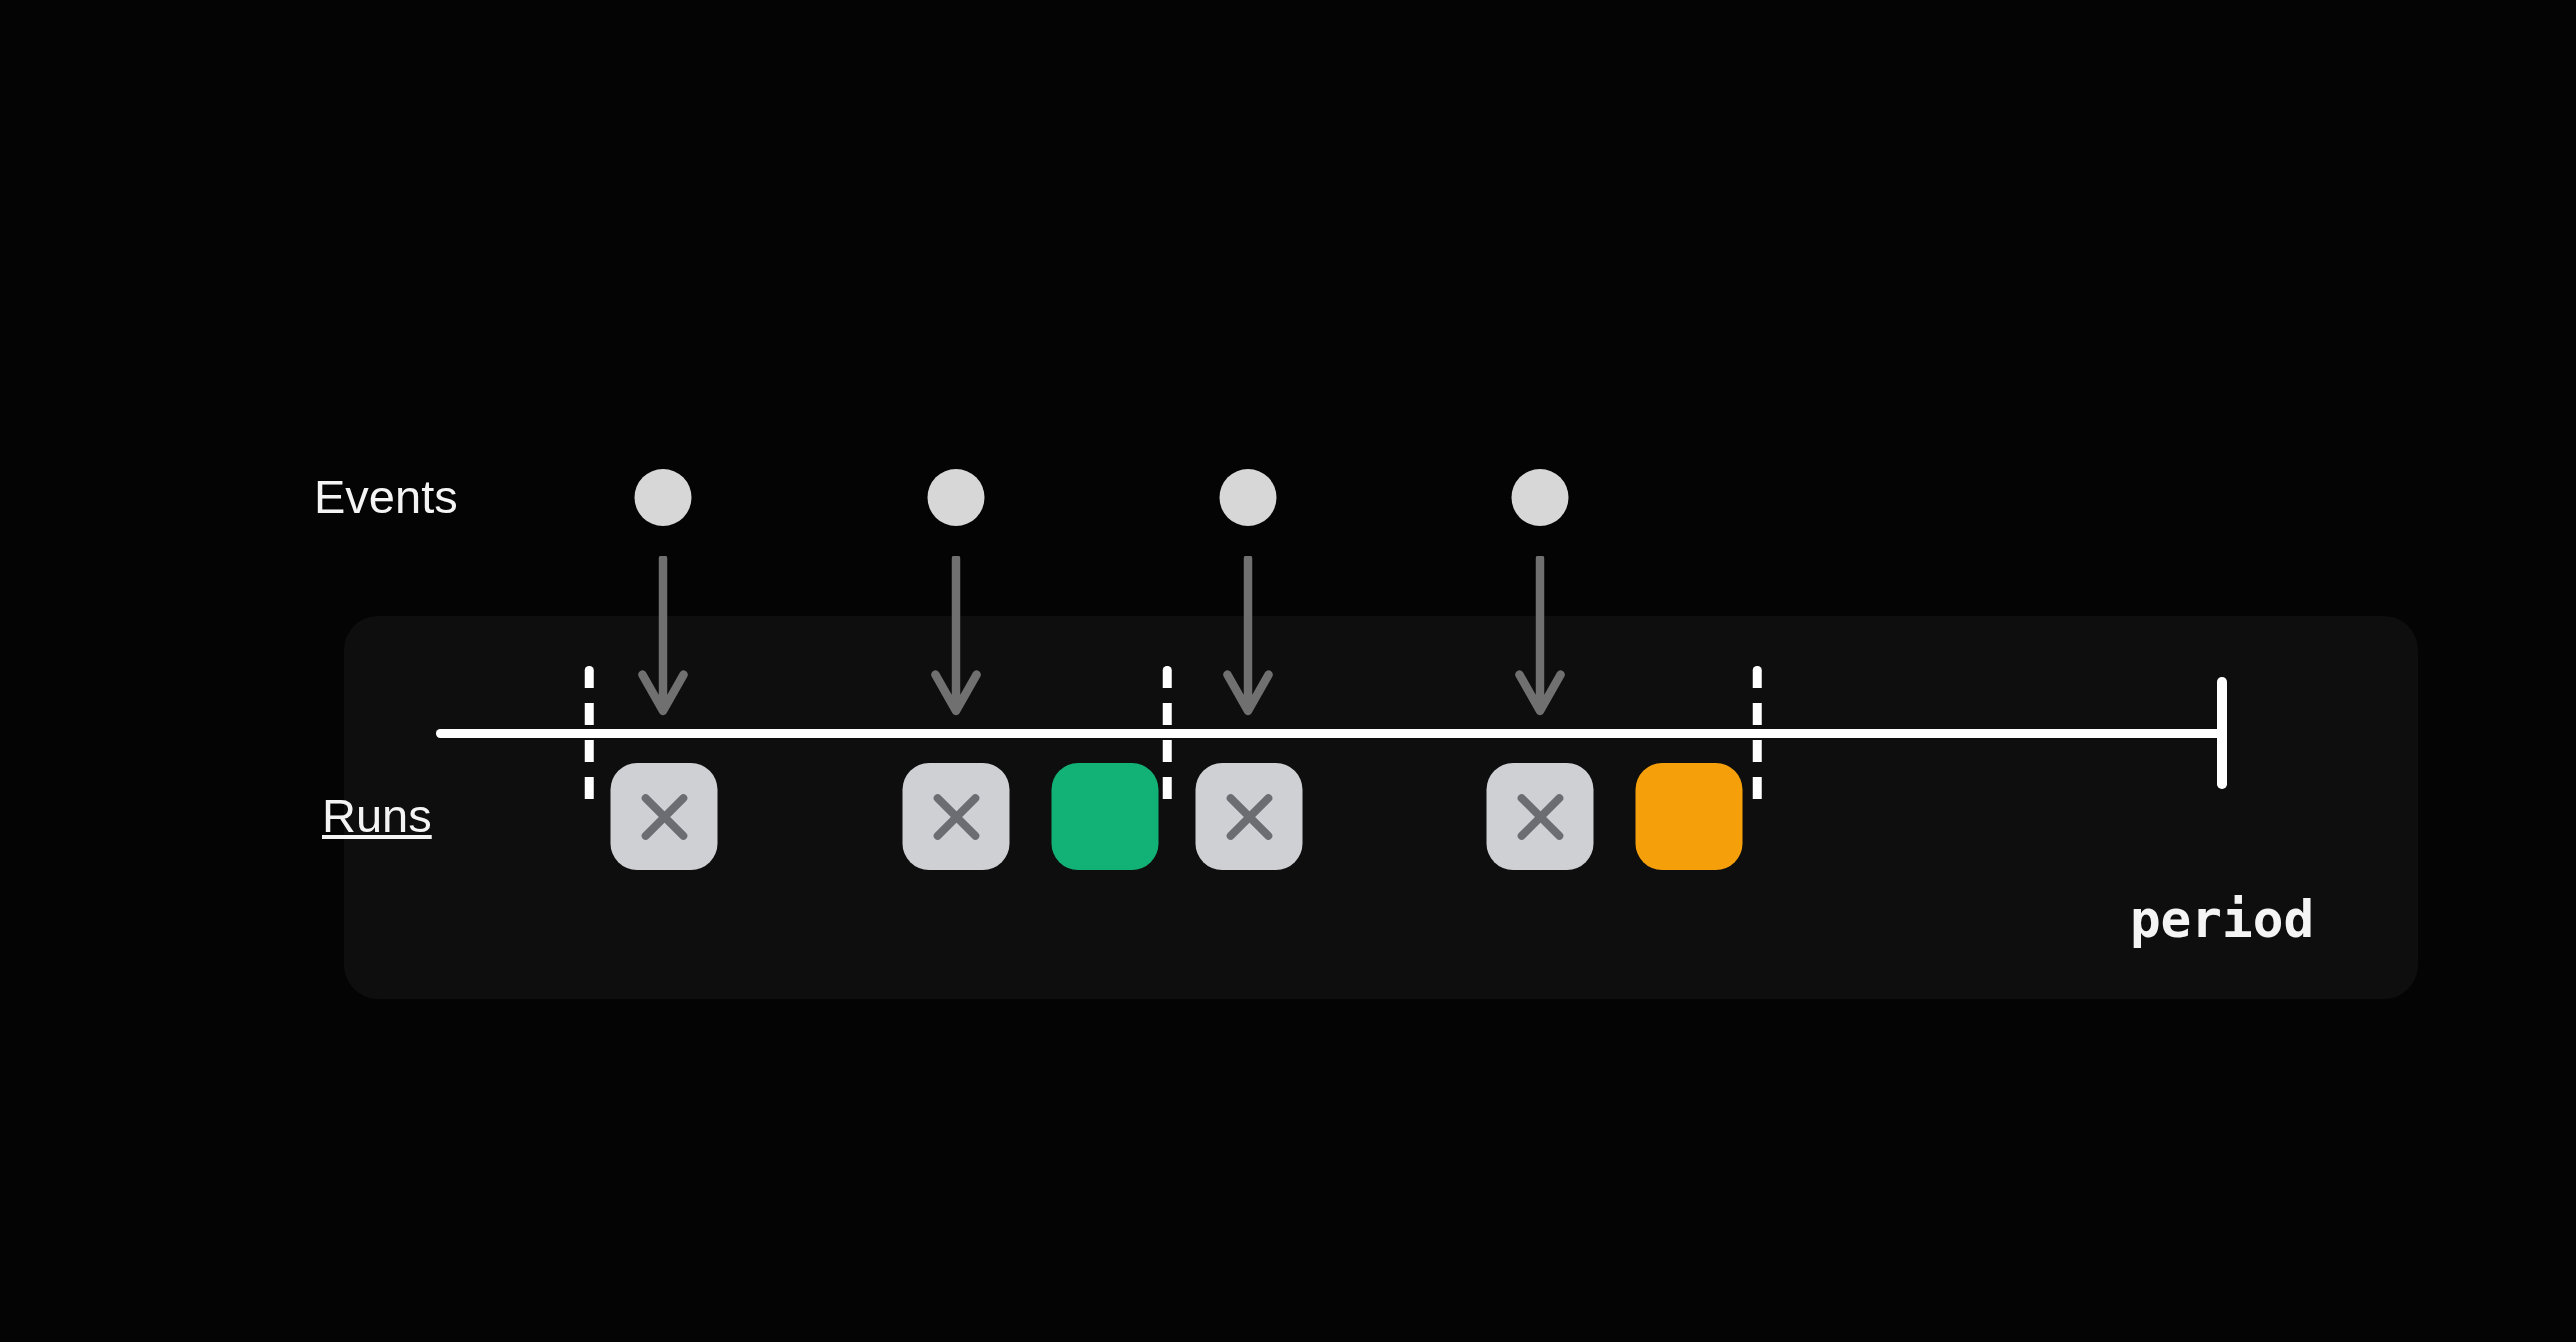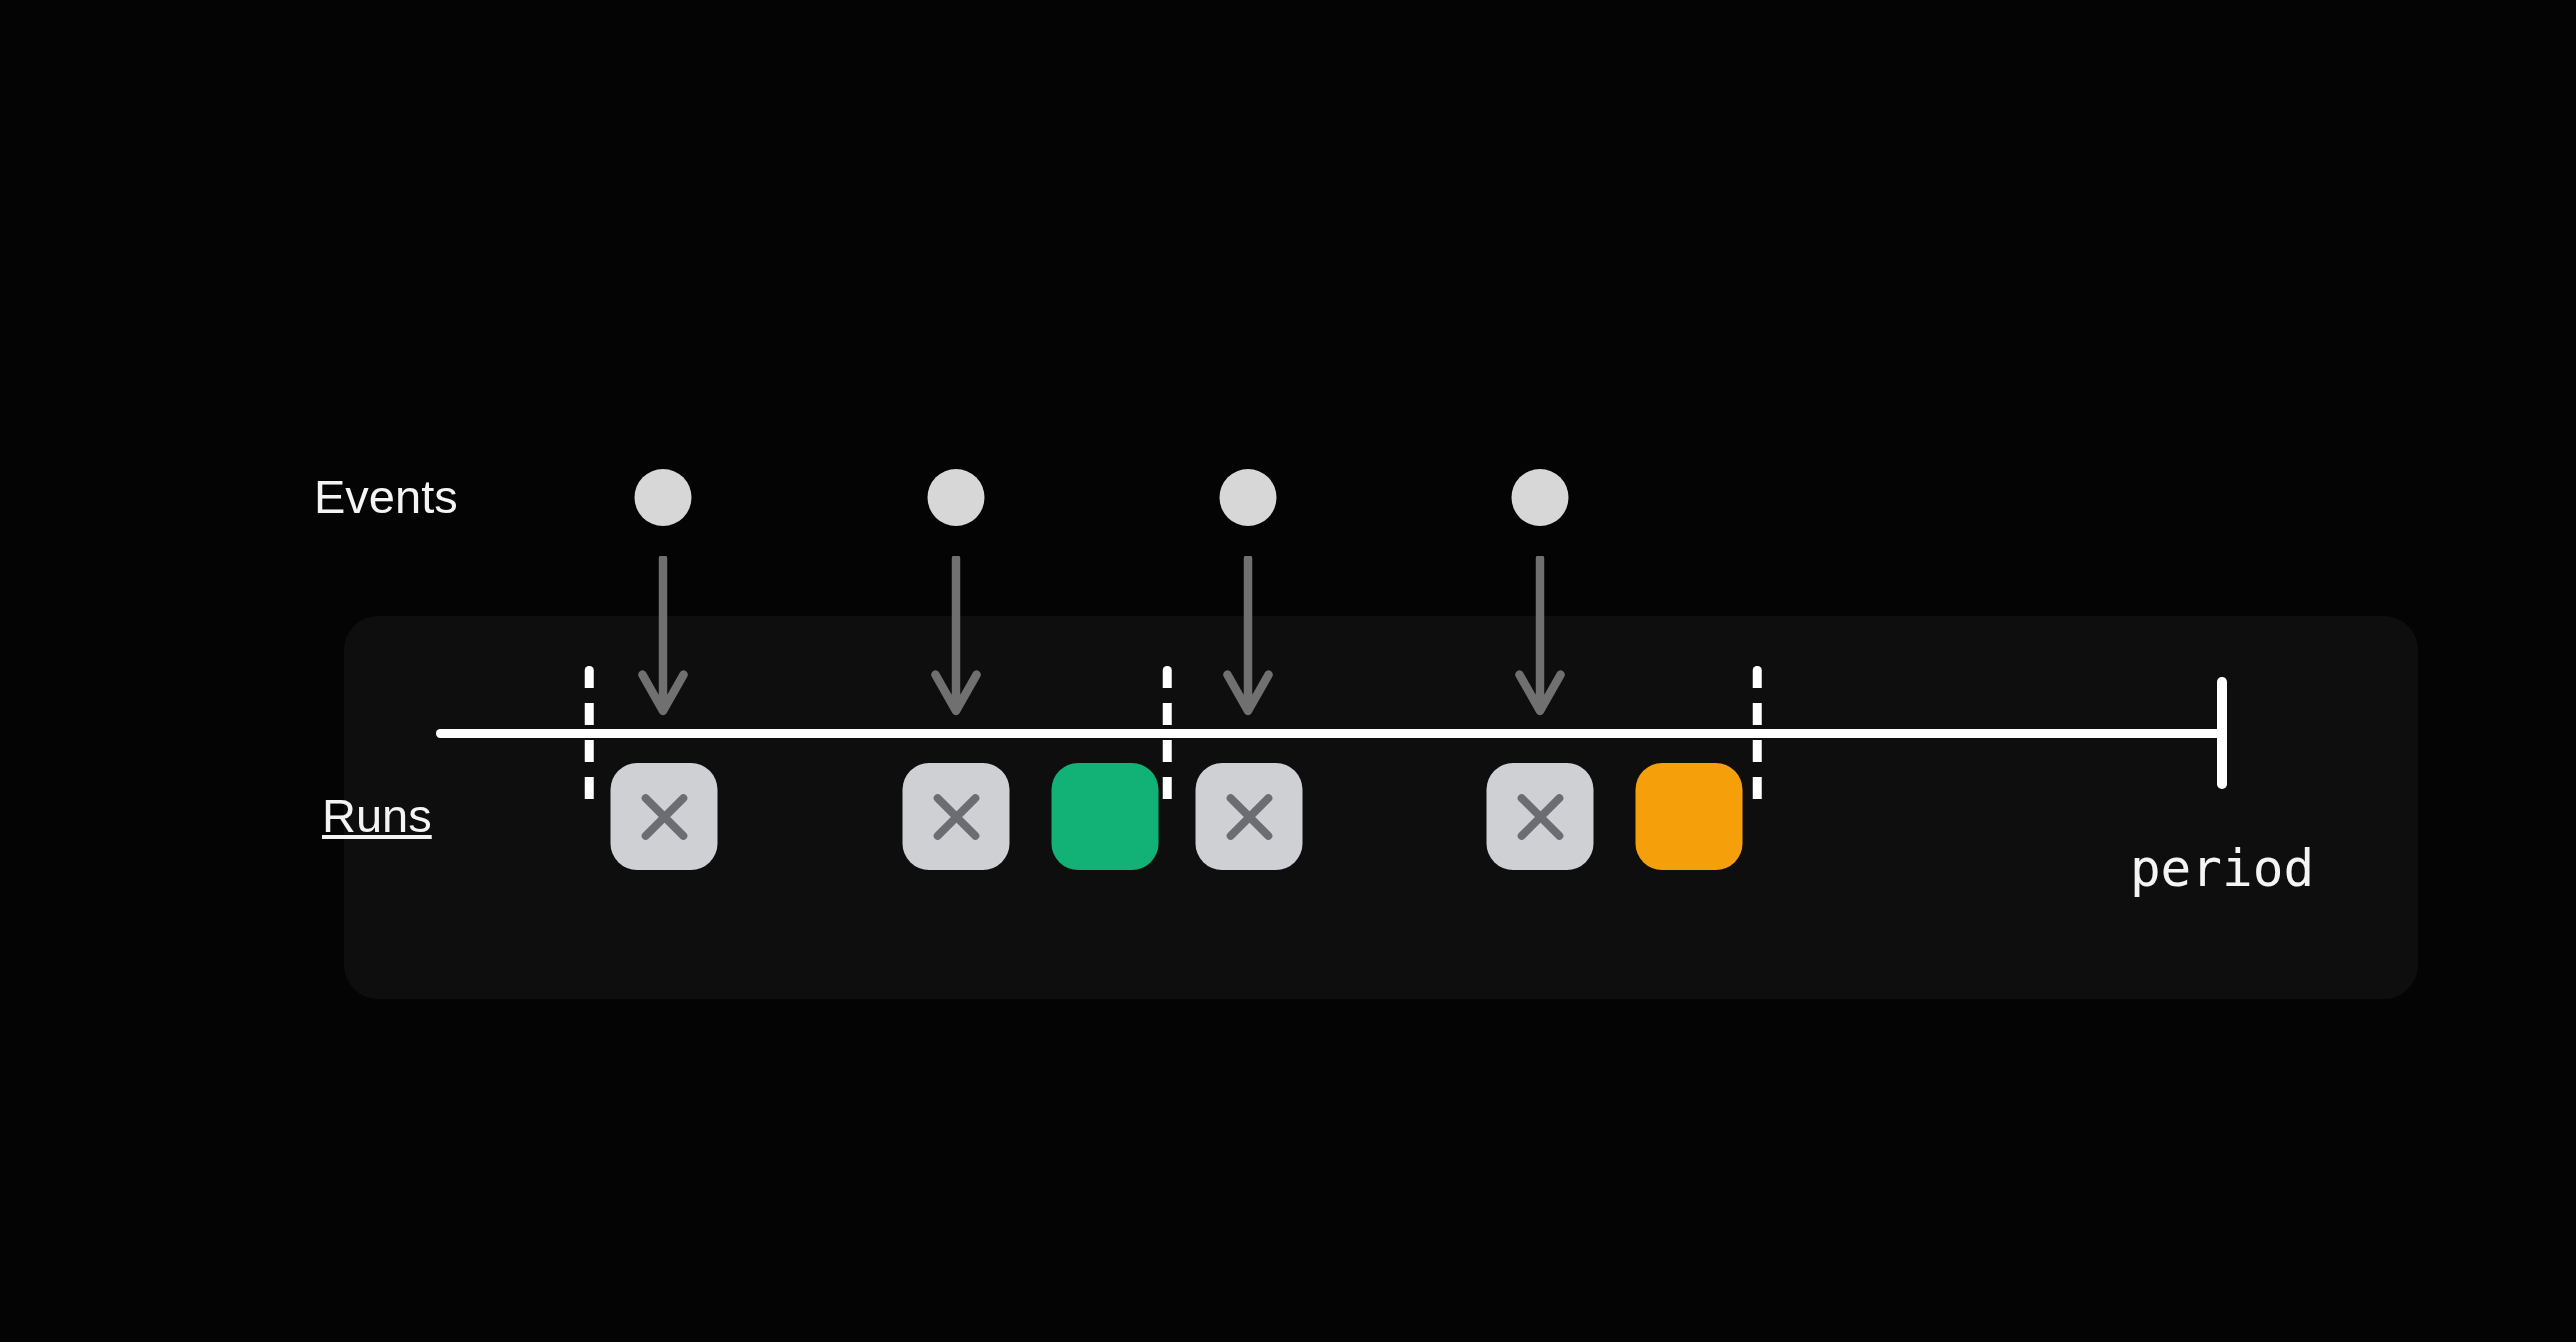--- a/index.html
+++ b/index.html
@@ -45,25 +45,25 @@
   .timeline-endcap {
     position: absolute;
     width: 9.7px;
     height: 112px;
     background: var(--line, #ffffff);
     border-radius: 4.8px;
   }
   .period-label {
     position: absolute;
     left: 2214px;
-    top: 839px;
+    top: 890px;
     transform: translateX(-50%);
     color: var(--text, #f4f4f5);
     font-family: "DejaVu Sans Mono", monospace;
-    font-weight: 400;
+    font-weight: 700;
     font-size: 51px;
   }
   .event {
     position: absolute;
     top: 469px;
     transform: translateX(-50%);
     display: flex;
     flex-direction: column;
     align-items: center;
   }

